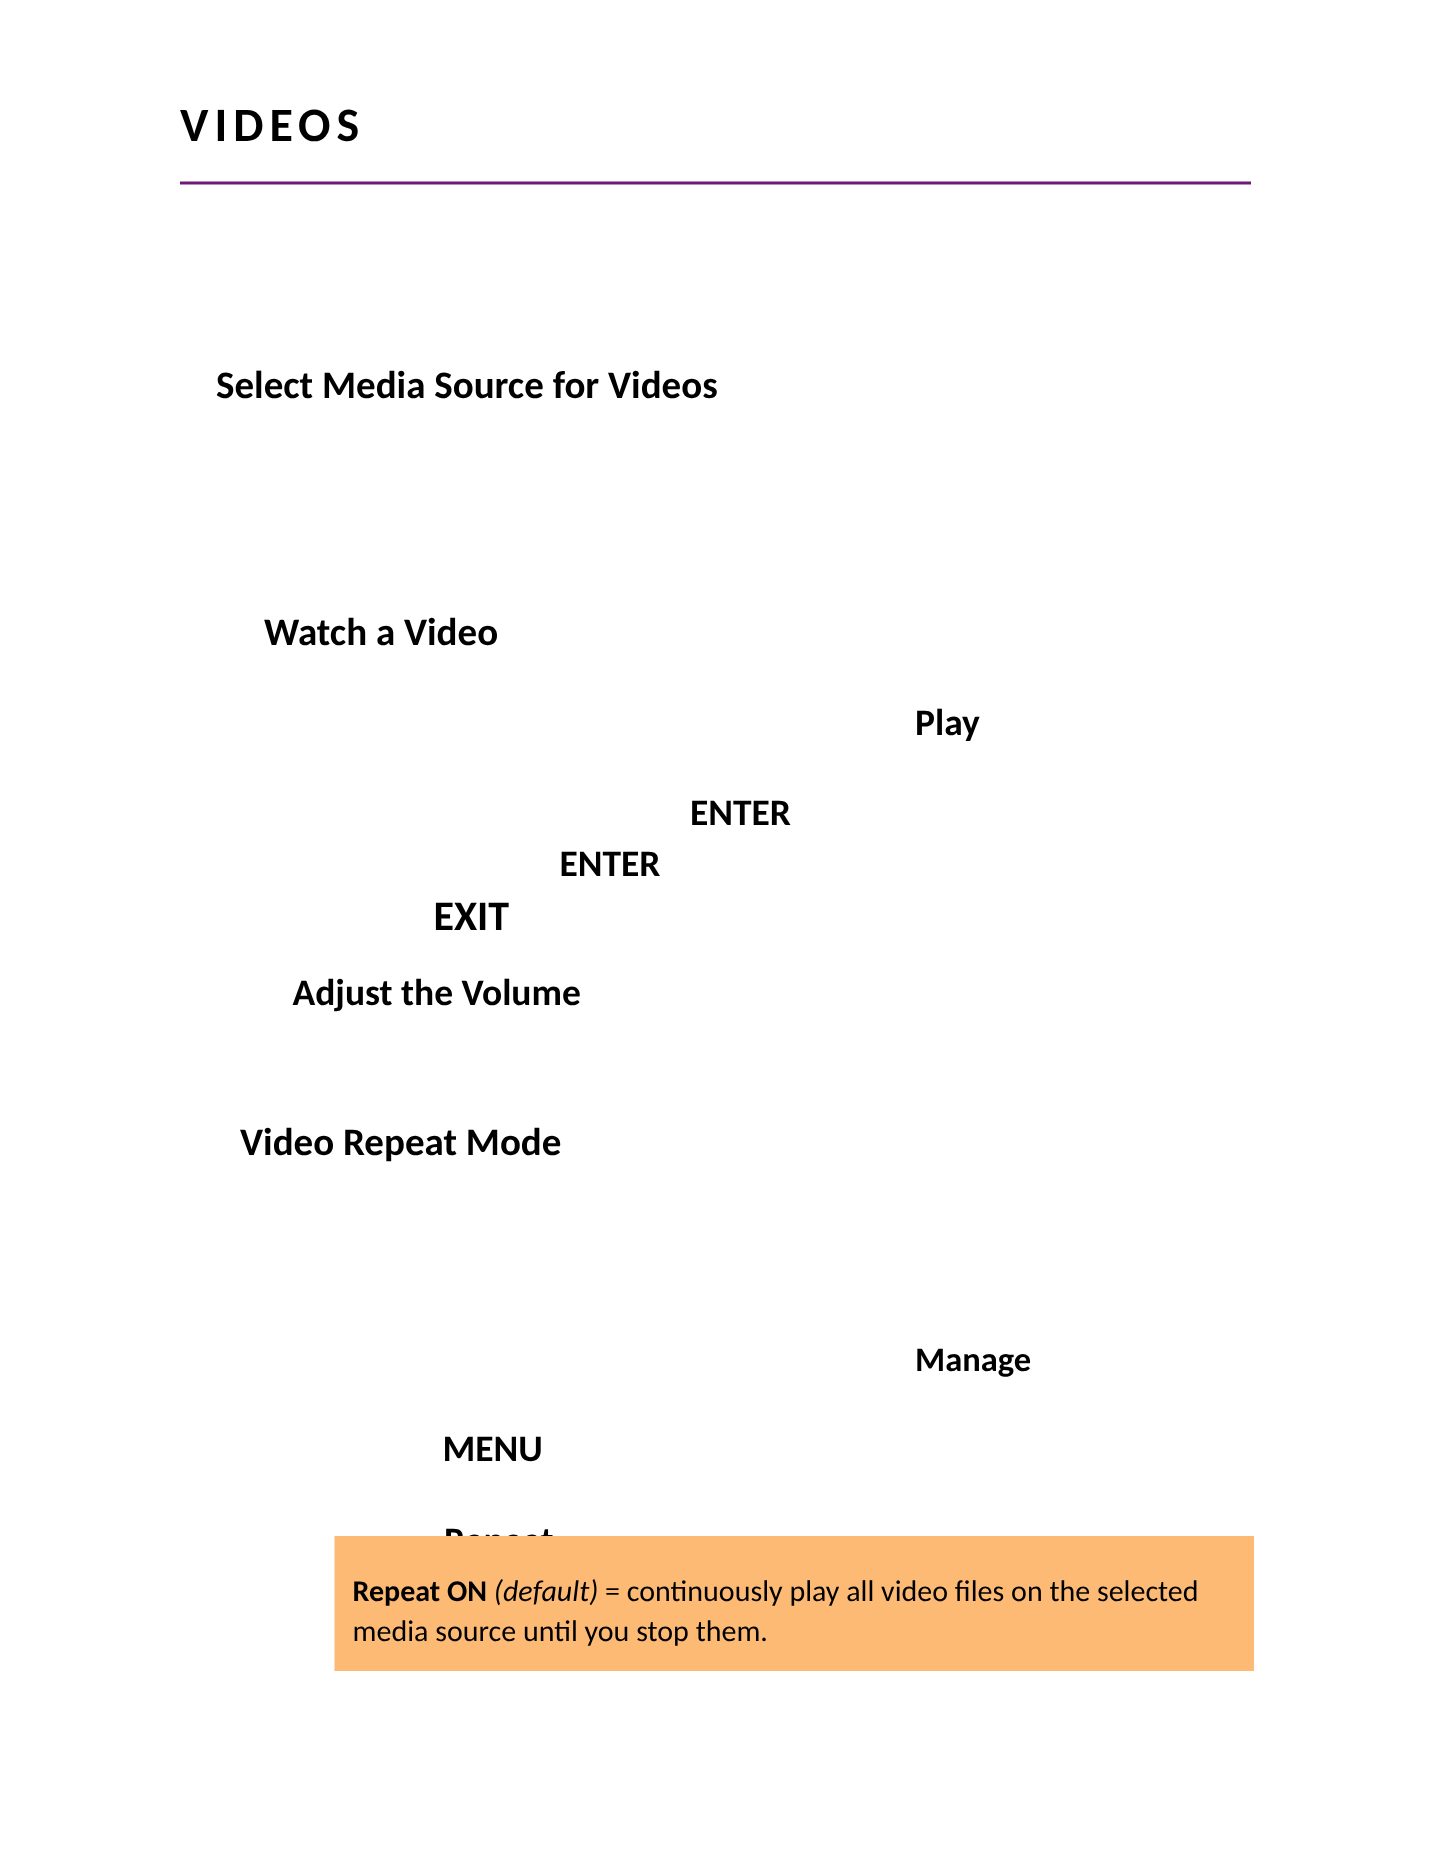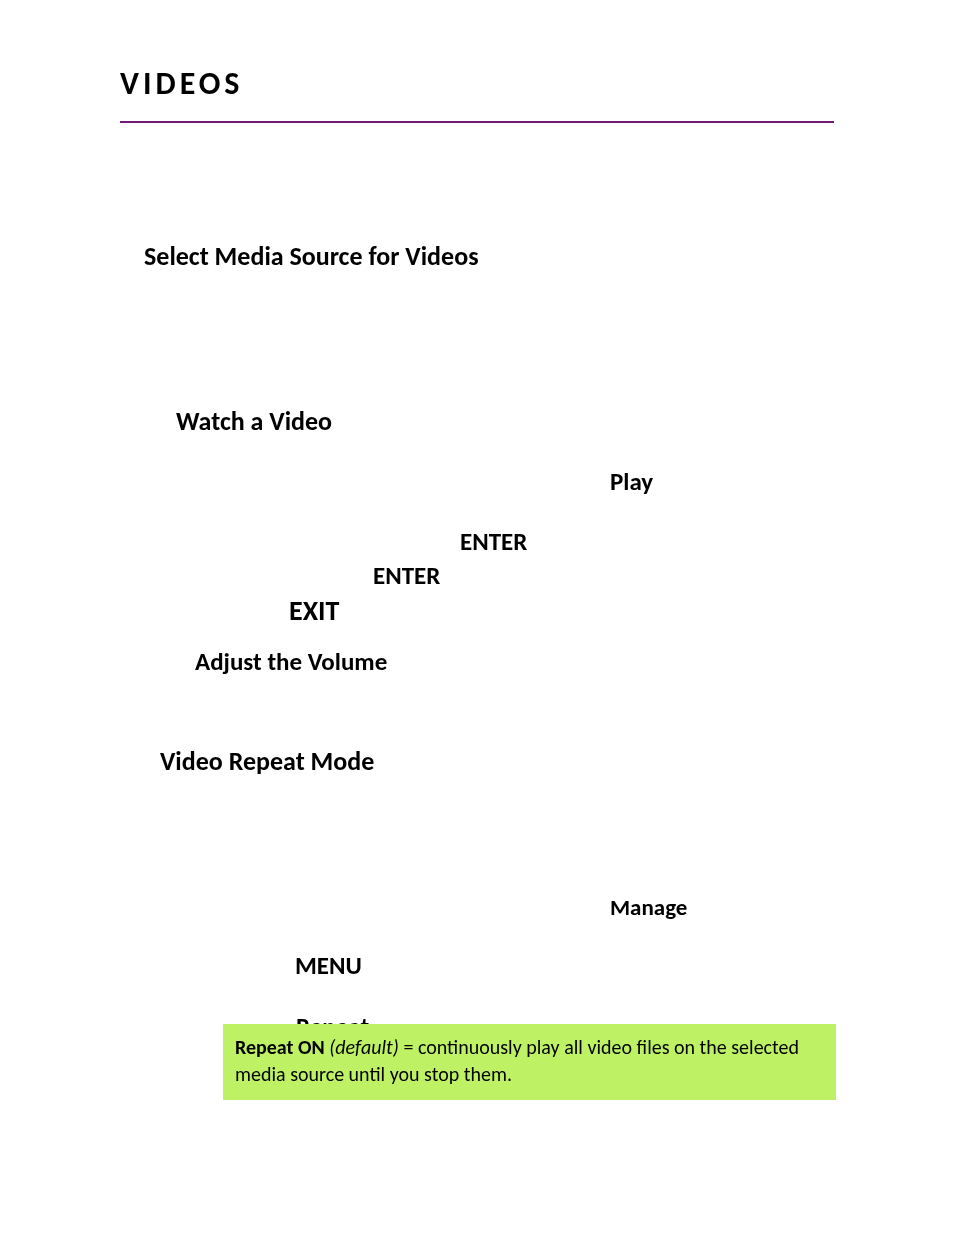--- a/index.html
+++ b/index.html
@@ -96,22 +96,22 @@
       top: 1011px;
       left: 296px;
       font-size: 25px;
       font-weight: bold;
     }
     .info-box {
       position: absolute;
       top: 1024px;
       left: 223px;
       right: 118px;
-      background: #bef264;
-      padding: 10px 12px 12px 12px;
+      background: #fdba74;
+      padding: 24px 12px 12px 12px;
       font-size: 20px;
       line-height: 1.35;
     }
     .info-box .bold {
       font-weight: bold;
     }
     .info-box .italic {
       font-style: italic;
     }
     .heading-select {

